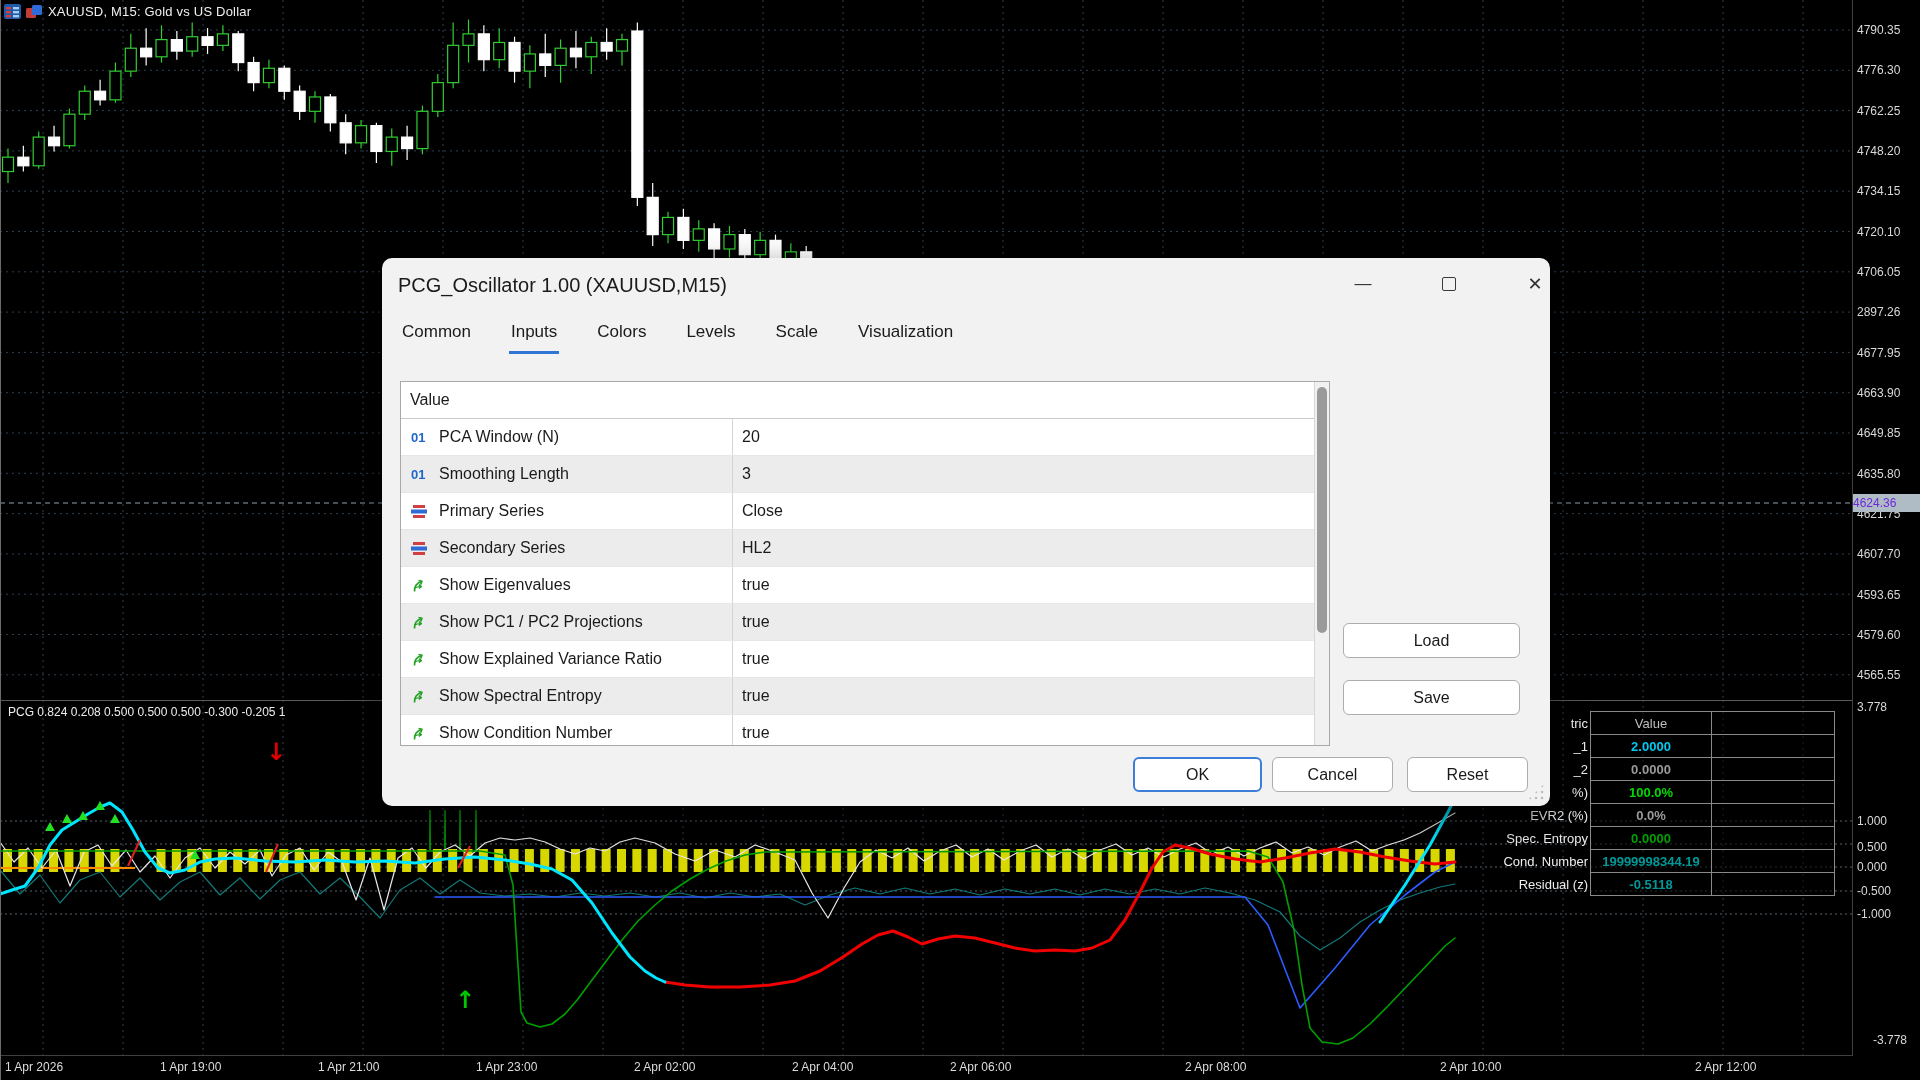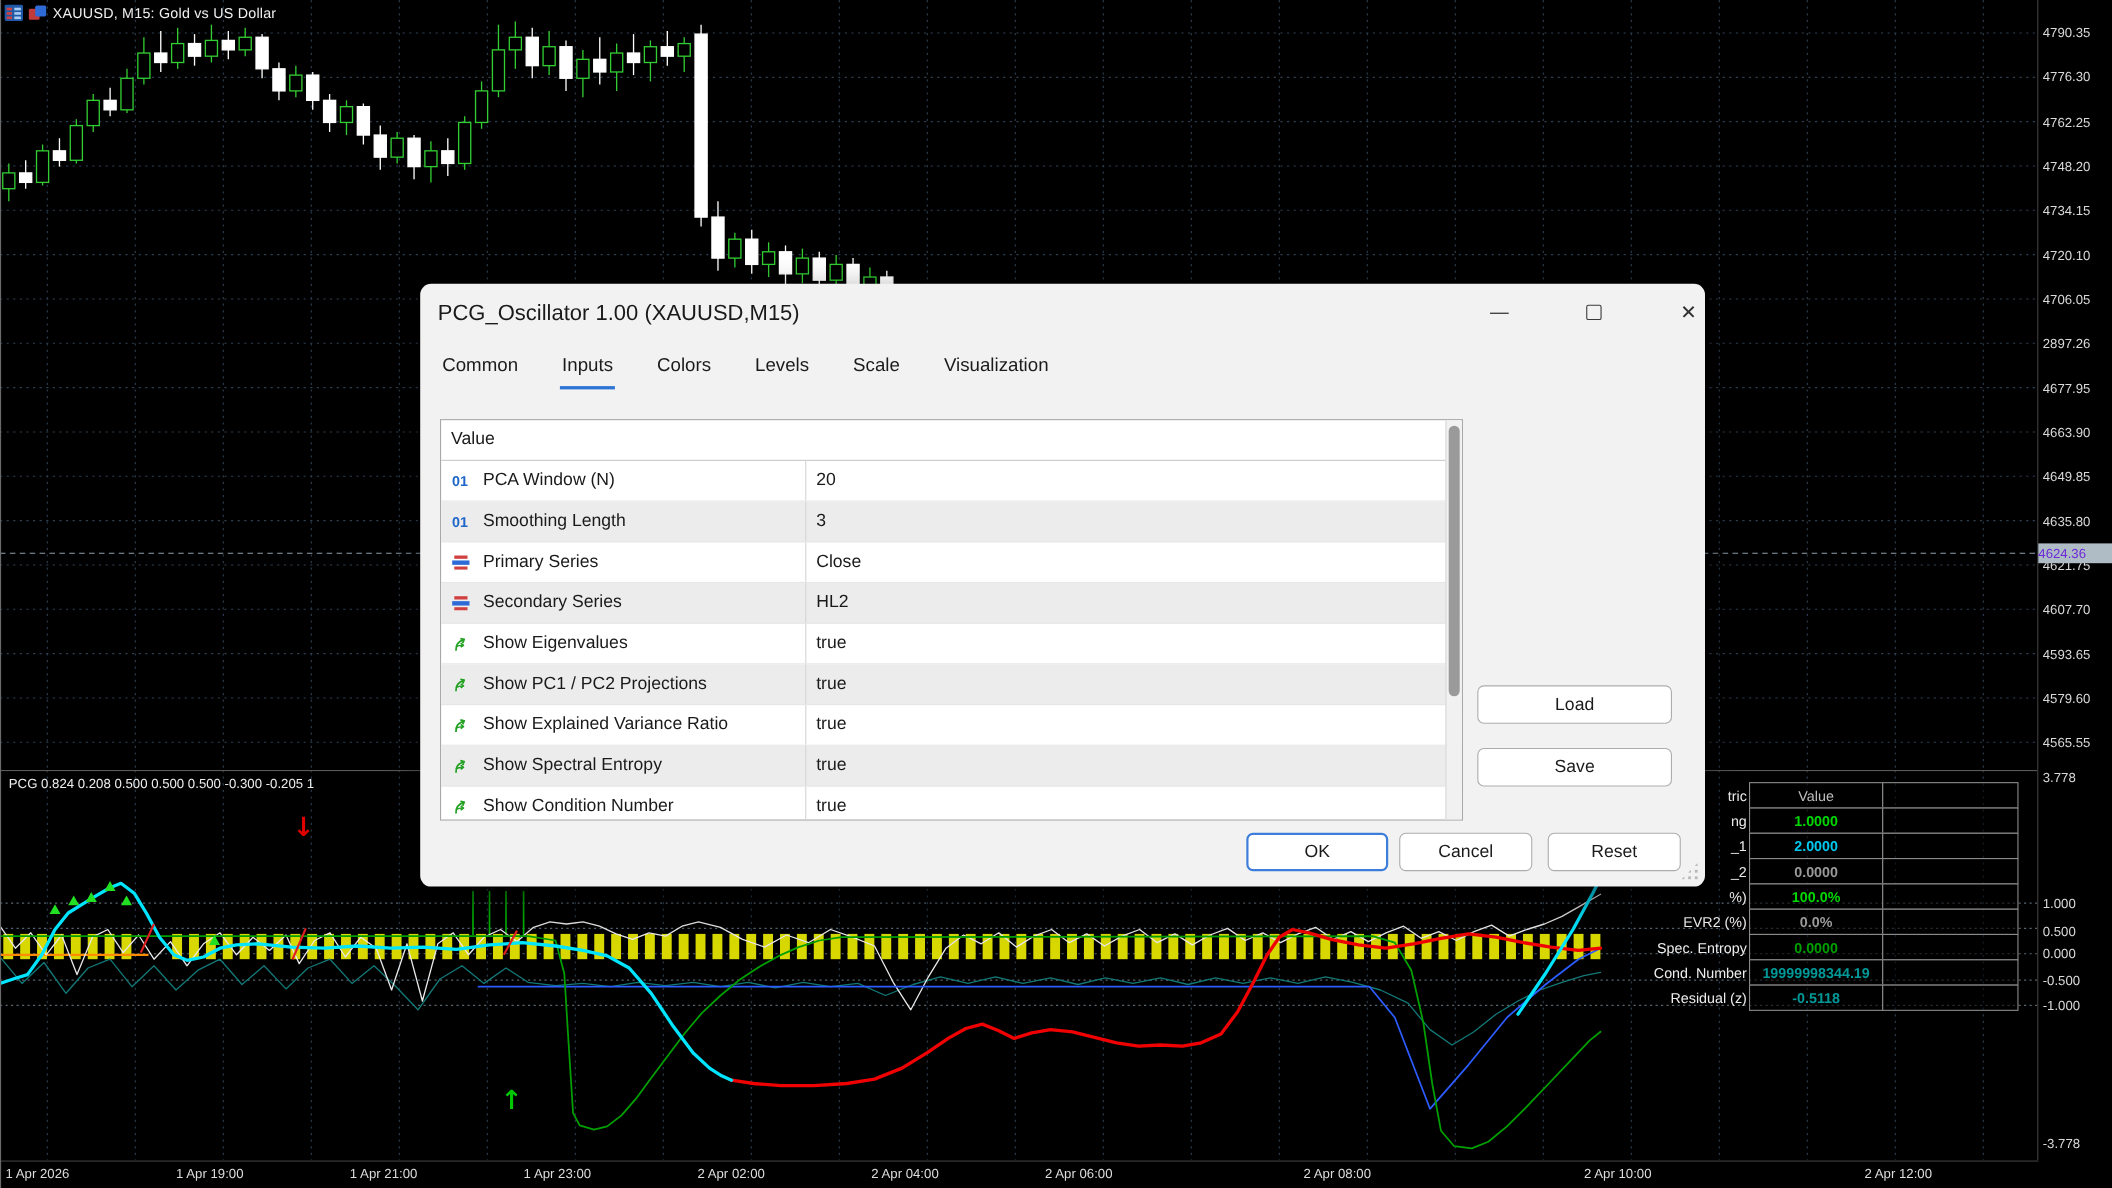--- a/index.html
+++ b/index.html
@@ -399,25 +399,20 @@
 
   <div class="abs pcg-label">PCG 0.824 0.208 0.500 0.500 0.500 -0.300 -0.205 1</div>
 
   <div class="abs metrics" id="metrics">
       <div class="mrow">
         <div class="mlabel">tric</div>
         <div class="mcell mhead">Value</div>
         <div class="mcell extra"></div>
       </div>
       <div class="mrow">
-        <div class="mlabel">ng</div>
-        <div class="mcell" style="color: rgb(0, 217, 0);">1.0000</div>
-        <div class="mcell extra"></div>
-      </div>
-      <div class="mrow">
         <div class="mlabel">_1</div>
         <div class="mcell" style="color: rgb(0, 200, 240);">2.0000</div>
         <div class="mcell extra"></div>
       </div>
       <div class="mrow">
         <div class="mlabel">_2</div>
         <div class="mcell" style="color: rgb(154, 154, 154);">0.0000</div>
         <div class="mcell extra"></div>
       </div>
       <div class="mrow">
@@ -464,21 +459,21 @@
       <div class="plabel" style="top: 554px;">4607.70</div>
       <div class="plabel" style="top: 595px;">4593.65</div>
       <div class="plabel" style="top: 635px;">4579.60</div>
       <div class="plabel" style="top: 675px;">4565.55</div>
       <div class="plabel" style="top: 707px;">3.778</div>
       <div class="plabel" style="top: 821px;">1.000</div>
       <div class="plabel" style="top: 847px;">0.500</div>
       <div class="plabel" style="top: 867px;">0.000</div>
       <div class="plabel" style="top: 891px;">-0.500</div>
       <div class="plabel" style="top: 914px;">-1.000</div>
-      <div class="plabel" style="top: 1040px;">-3.778</div>
+      <div class="plabel" style="top: 1040px; margin-left: 16px;">-3.778</div>
       <div class="cur-badge" style="top: 503px; background: rgb(175, 188, 198);">4624.36</div>
     </div>
 
   <div class="abs time-axis" id="time-axis">
       <div class="tlabel" style="left: 5px;">1 Apr 2026</div>
       <div class="tlabel" style="left: 160px;">1 Apr 19:00</div>
       <div class="tlabel" style="left: 318px;">1 Apr 21:00</div>
       <div class="tlabel" style="left: 476px;">1 Apr 23:00</div>
       <div class="tlabel" style="left: 634px;">2 Apr 02:00</div>
       <div class="tlabel" style="left: 792px;">2 Apr 04:00</div>

